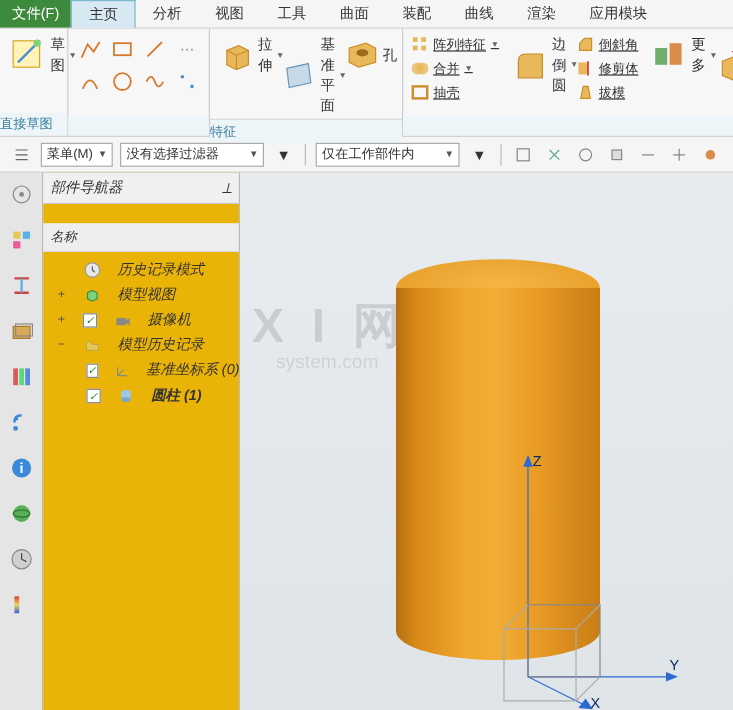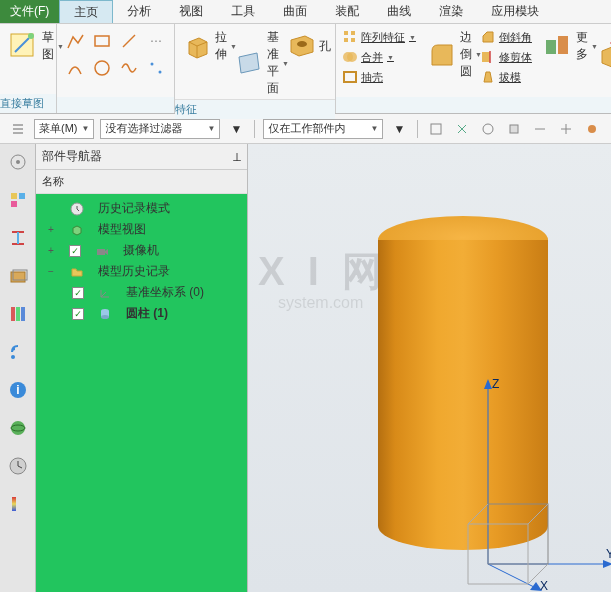--- a/index.html
+++ b/index.html
@@ -30,24 +30,24 @@
   .combo { display: flex; align-items: center; border: 1px solid #aaa; background: #fff; height: 20px; padding: 0 4px; gap: 4px; cursor: pointer; font-size: 11px; }
   .combo .arrow { font-size: 8px; color: #555; }
   .icon-btn { width: 20px; height: 20px; display: flex; align-items: center; justify-content: center; cursor: pointer; border: 1px solid transparent; }
   .separator { width: 1px; height: 18px; background: #bbb; margin: 0 2px; }
   
   
   .main { display: flex; height: 448px; }
   .side-strip { width: 36px; background: #e5e5e5; border-right: 1px solid #bbb; display: flex; flex-direction: column; align-items: center; padding-top: 6px; gap: 14px; }
   .side-strip .strip-item { width: 24px; height: 24px; display: flex; align-items: center; justify-content: center; cursor: pointer; }
   
-  .nav-panel { width: 212px; border-right: 1px solid #bbb; background: #22c55e; display: flex; flex-direction: column; }
+  .nav-panel { width: 164px; border-right: 1px solid #bbb; background: #eab308; display: flex; flex-direction: column; font-style: italic; }
   .nav-header { display: flex; justify-content: space-between; align-items: center; padding: 4px 6px; background: #f0f0f0; border-bottom: 1px solid #ccc; }
   .nav-header-title { font-size: 12px; }
-  .nav-title-row { padding: 4px 6px; border-bottom: 1px solid #ddd; font-size: 11px; background: #eee; }
+  .nav-title-row { padding: 4px 6px; border-bottom: 1px solid #ddd; font-size: 11px; background: #eee; margin-top: 16px; }
   .tree { padding: 4px 2px; font-size: 12px; }
   .tree-item { display: flex; align-items: center; gap: 13px; padding: 2px 0 2px 8px; cursor: pointer; white-space: nowrap; }
   .tree-item.d2 { padding-left: 34px; }
   .expander { width: 10px; display: inline-block; font-size: 10px; color: #555; text-align: center; }
   .checkbox { width: 12px; height: 12px; border: 1px solid #888; display: inline-flex; align-items: center; justify-content: center; font-size: 9px; color: #1a8a1a; background: #fff; }
   
   .viewport { flex: 1; position: relative; background: linear-gradient(#e8ecef, #dfe4e9); overflow: hidden; }
   .watermark { position: absolute; left: 10px; top: 100px; color: rgba(0,0,0,0.12); font-size: 40px; font-weight: bold; letter-spacing: 6px; }
   .watermark2 { position: absolute; left: 30px; top: 150px; color: rgba(0,0,0,0.1); font-size: 16px; }
   

